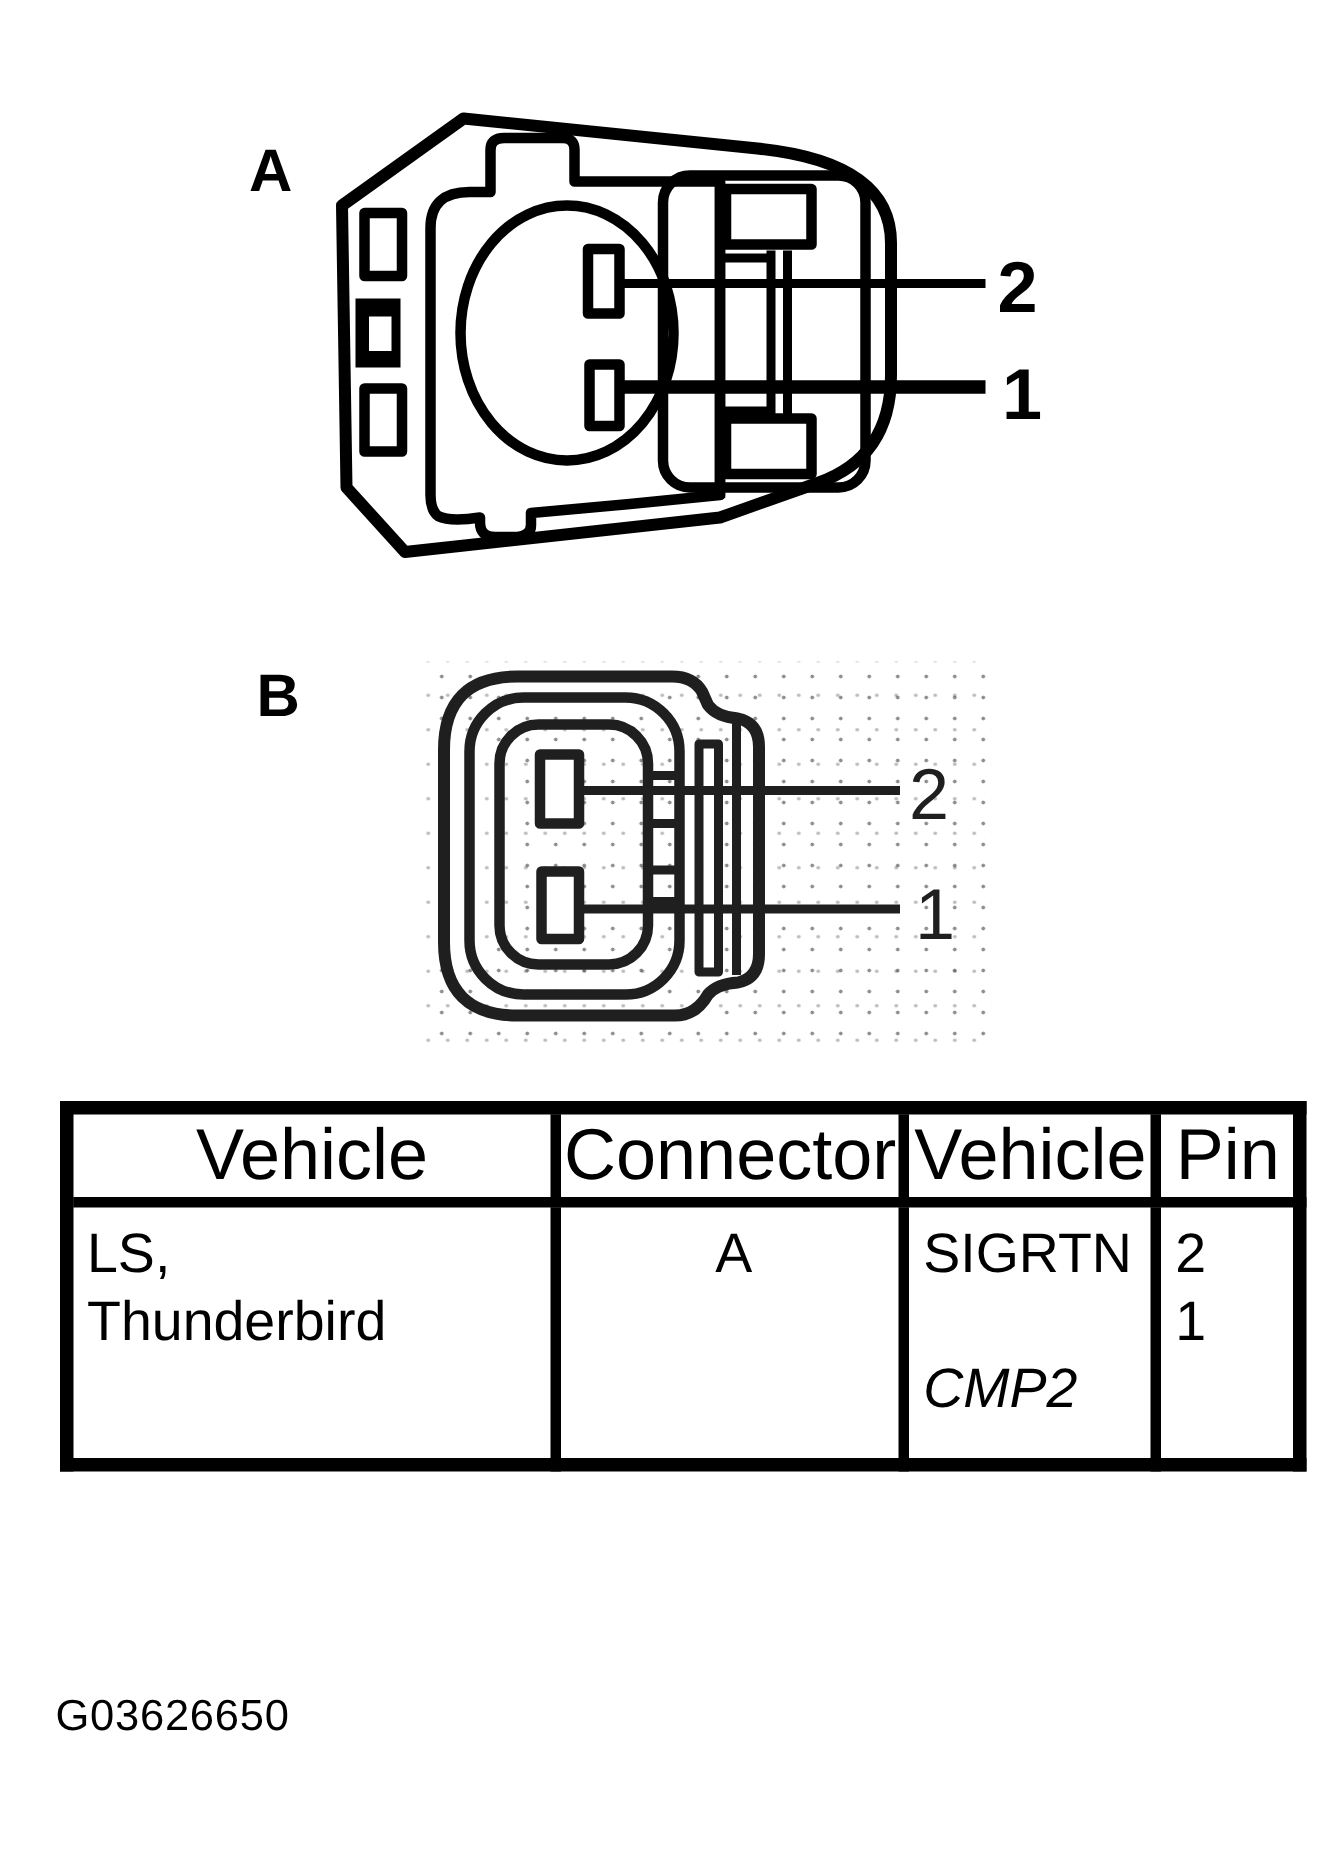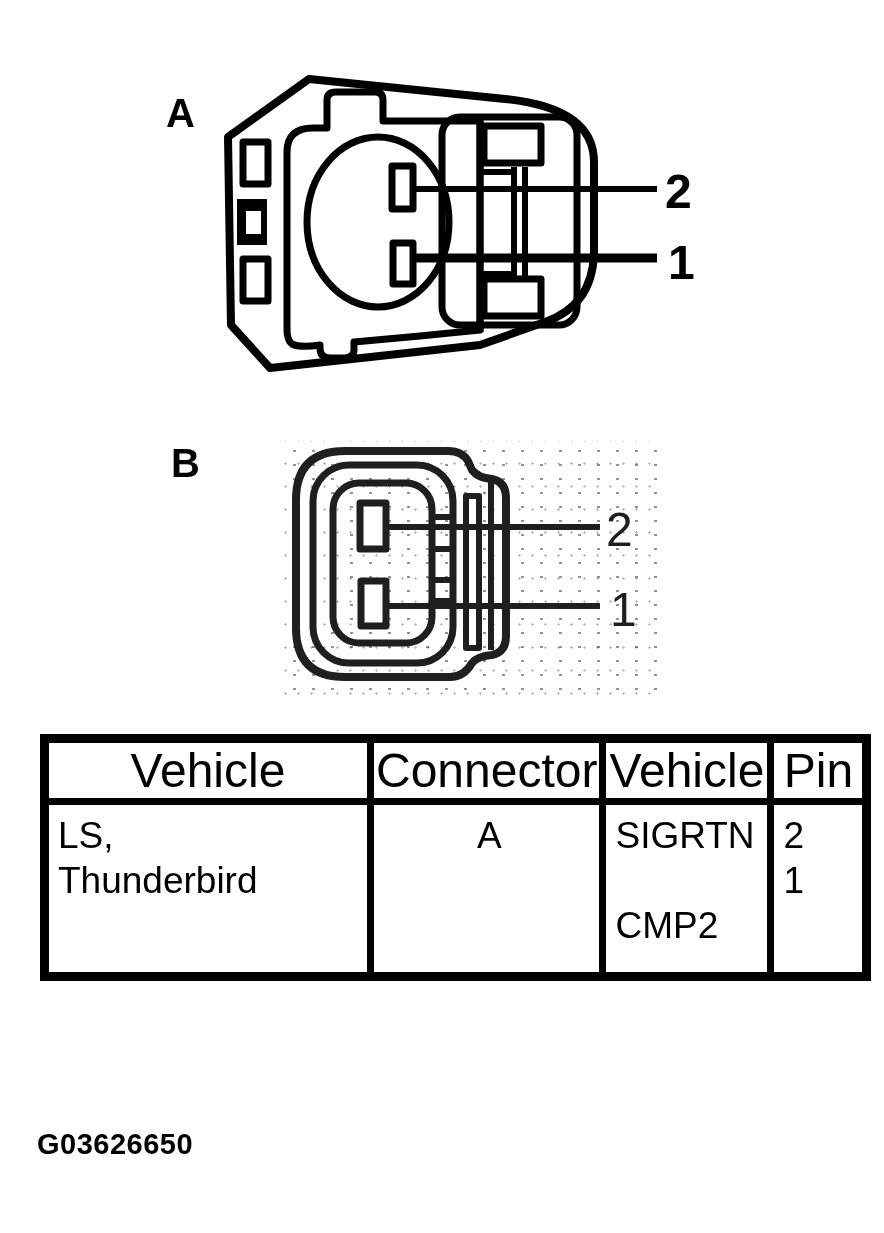--- a/index.html
+++ b/index.html
@@ -32,27 +32,27 @@
     height:52px;font-weight:normal;font-size:48px;text-align:center;vertical-align:middle;
     padding:0 2px;
     margin-top:36px;
   }
   table.pinout td{
     font-size:37px;line-height:45px;vertical-align:top;
     padding:8px 4px 4px 9px;
   }
   td.cell-center{text-align:center;padding-left:4px;}
   .line{display:block;}
-  .circuit-line + .circuit-line{margin-top:45px;}
+  .circuit-line + .circuit-line{margin-top:45px;font-style:italic;}
   tr.row-1 td{height:155px;}
   tr.row-2 td{height:143px;}
 
   .caption{
     position:absolute;left:37px;top:1128px;
-    font-weight:bold;font-size:29px;color:#000;letter-spacing:0.5px;
+    font-weight:normal;font-size:29px;color:#000;letter-spacing:0.5px;
   }
   .svg-label{font-family:"Liberation Sans",sans-serif;}
 </style>
 </head>
 <body>
 
 <div class="page">
 
   <div class="speckle"></div>
 

